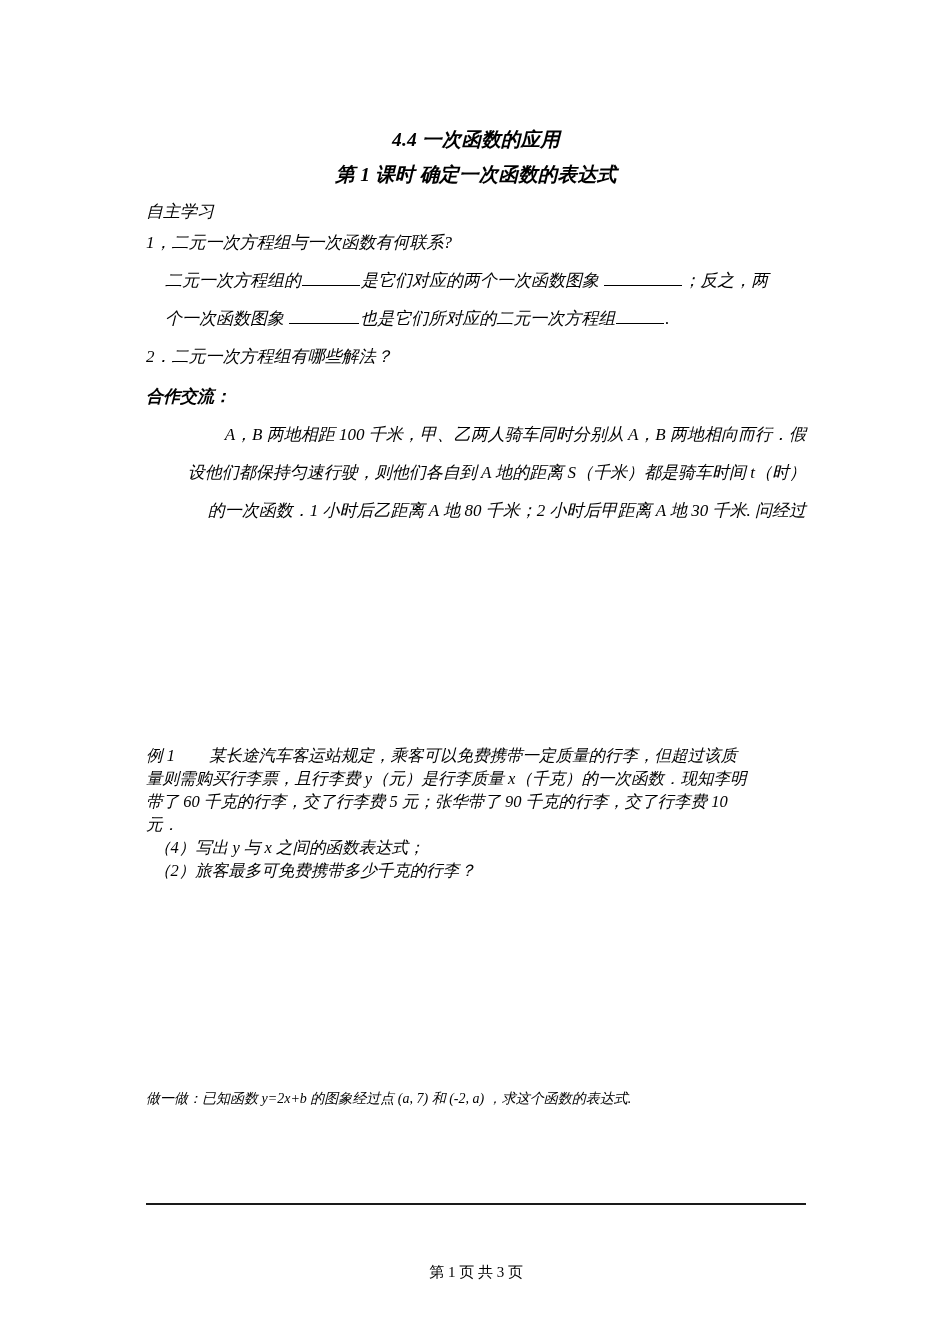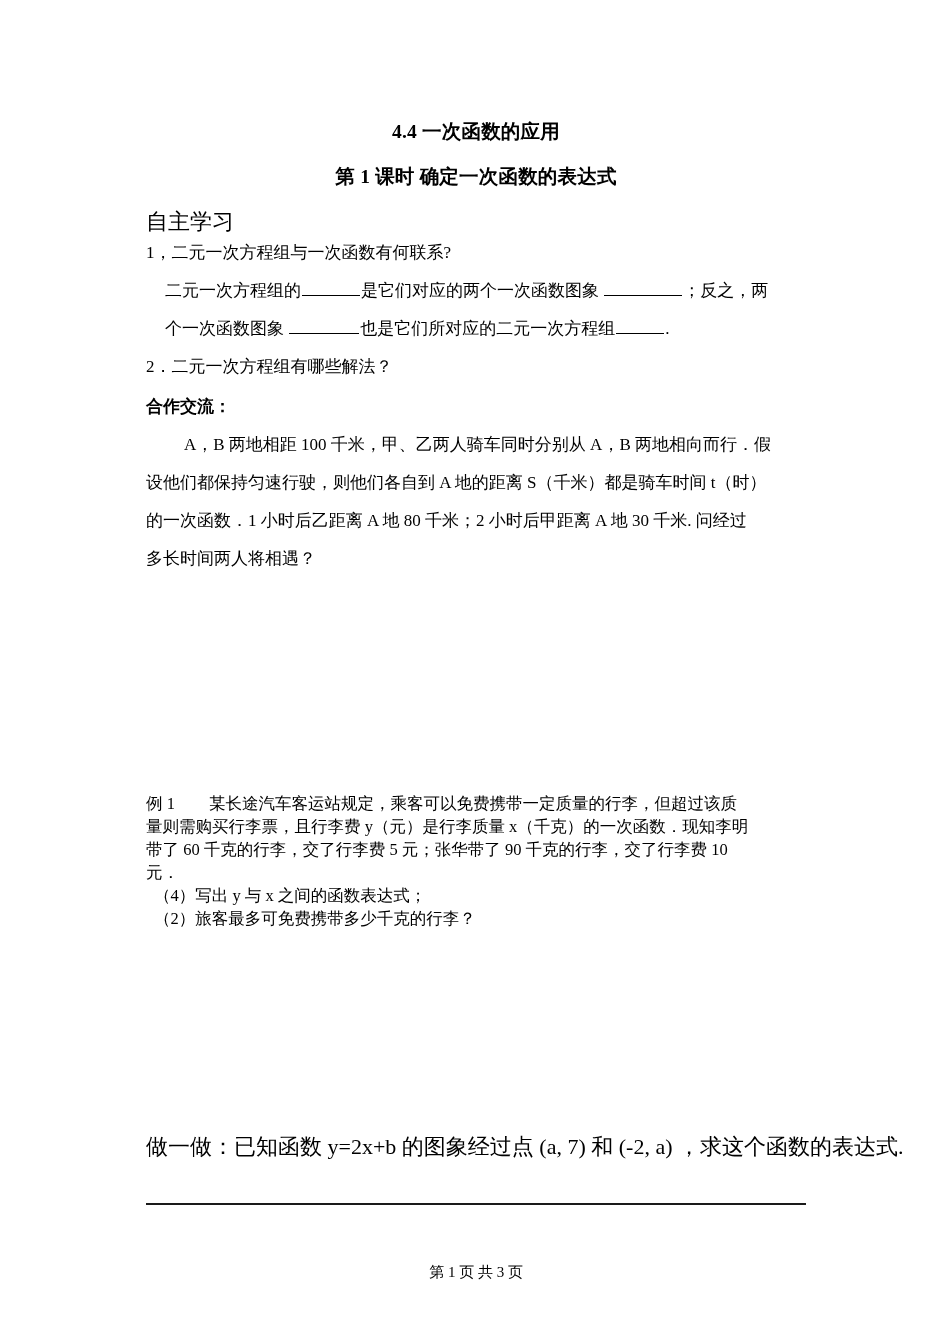--- a/index.html
+++ b/index.html
@@ -18,40 +18,41 @@
     width: 950px;
     height: 1344px;
     margin: 0 auto;
     background: #ffffff;
     overflow: hidden;
     box-sizing: border-box;
   }
   .content {
     position: absolute;
     left: 146px;
-    top: 0;
+    top: 8px;
     width: 660px;
+    font-style: italic;
   }
 
   
   .doc-title {
     text-align: center;
     font-weight: bold;
     font-size: 19.5px;
     line-height: 27px;
     letter-spacing: 0.2px;
   }
   .doc-title .line1 { margin-top: 118px; }
-  .doc-title .line2 { margin-top: 18px; }
+  .doc-title .line2 { margin-top: 8px; }
 
   
   .sec-label {
-    font-size: 22px;
+    font-size: 17px;
     line-height: 24px;
-    margin-top: 20px;
+    margin-top: 12px;
   }
   .q-line {
     font-size: 17px;
     line-height: 38px;
     white-space: nowrap;
   }
   .q-block {
     font-size: 17px;
     line-height: 38px;
     margin-left: 19px;
@@ -76,21 +77,21 @@
   .b-sm { width: 58px; }
   .b-md { width: 70px; }
   .b-lg { width: 78px; }
 
   
   .coop {
     font-size: 17px;
     line-height: 38px;
     margin-top: 2px;
   }
-  .coop .row { white-space: nowrap; }
+  .coop .row { white-space: nowrap; text-align: right; }
   .coop .row.first { padding-left: 38px; }
 
   
   .example {
     font-size: 16.5px;
     line-height: 23px;
     margin-top: 214px;
   }
   .example .row { white-space: nowrap; }
   .example .gap { display: inline-block; width: 34px; }
@@ -99,21 +100,21 @@
     font-size: 16.5px;
     line-height: 23px;
   }
   .sub-items .row {
     white-space: nowrap;
     padding-left: 8px;
   }
 
   
   .doit {
-    font-size: 22px;
+    font-size: 14px;
     line-height: 23px;
     margin-top: 205px;
     white-space: nowrap;
   }
 
   
   .footer-rule {
     position: absolute;
     left: 146px;
     top: 1203px;
@@ -154,21 +155,20 @@
     </div>
 
     <div class="q-line">2．二元一次方程组有哪些解法？</div>
 
     <div class="bold-head">合作交流：</div>
 
     <div class="coop">
       <div class="row first">A，B 两地相距 100 千米，甲、乙两人骑车同时分别从 A，B 两地相向而行．假</div>
       <div class="row">设他们都保持匀速行驶，则他们各自到 A 地的距离 S（千米）都是骑车时间 t（时）</div>
       <div class="row">的一次函数．1 小时后乙距离 A 地 80 千米；2 小时后甲距离 A 地 30 千米. 问经过</div>
-      <div class="row">多长时间两人将相遇？</div>
     </div>
 
     <div class="example">
       <div class="row"><span>例 1</span><span class="gap"></span><span>某长途汽车客运站规定，乘客可以免费携带一定质量的行李，但超过该质</span></div>
       <div class="row">量则需购买行李票，且行李费 y（元）是行李质量 x（千克）的一次函数．现知李明</div>
       <div class="row">带了 60 千克的行李，交了行李费 5 元；张华带了 90 千克的行李，交了行李费 10</div>
       <div class="row">元．</div>
     </div>
 
     <div class="sub-items">

